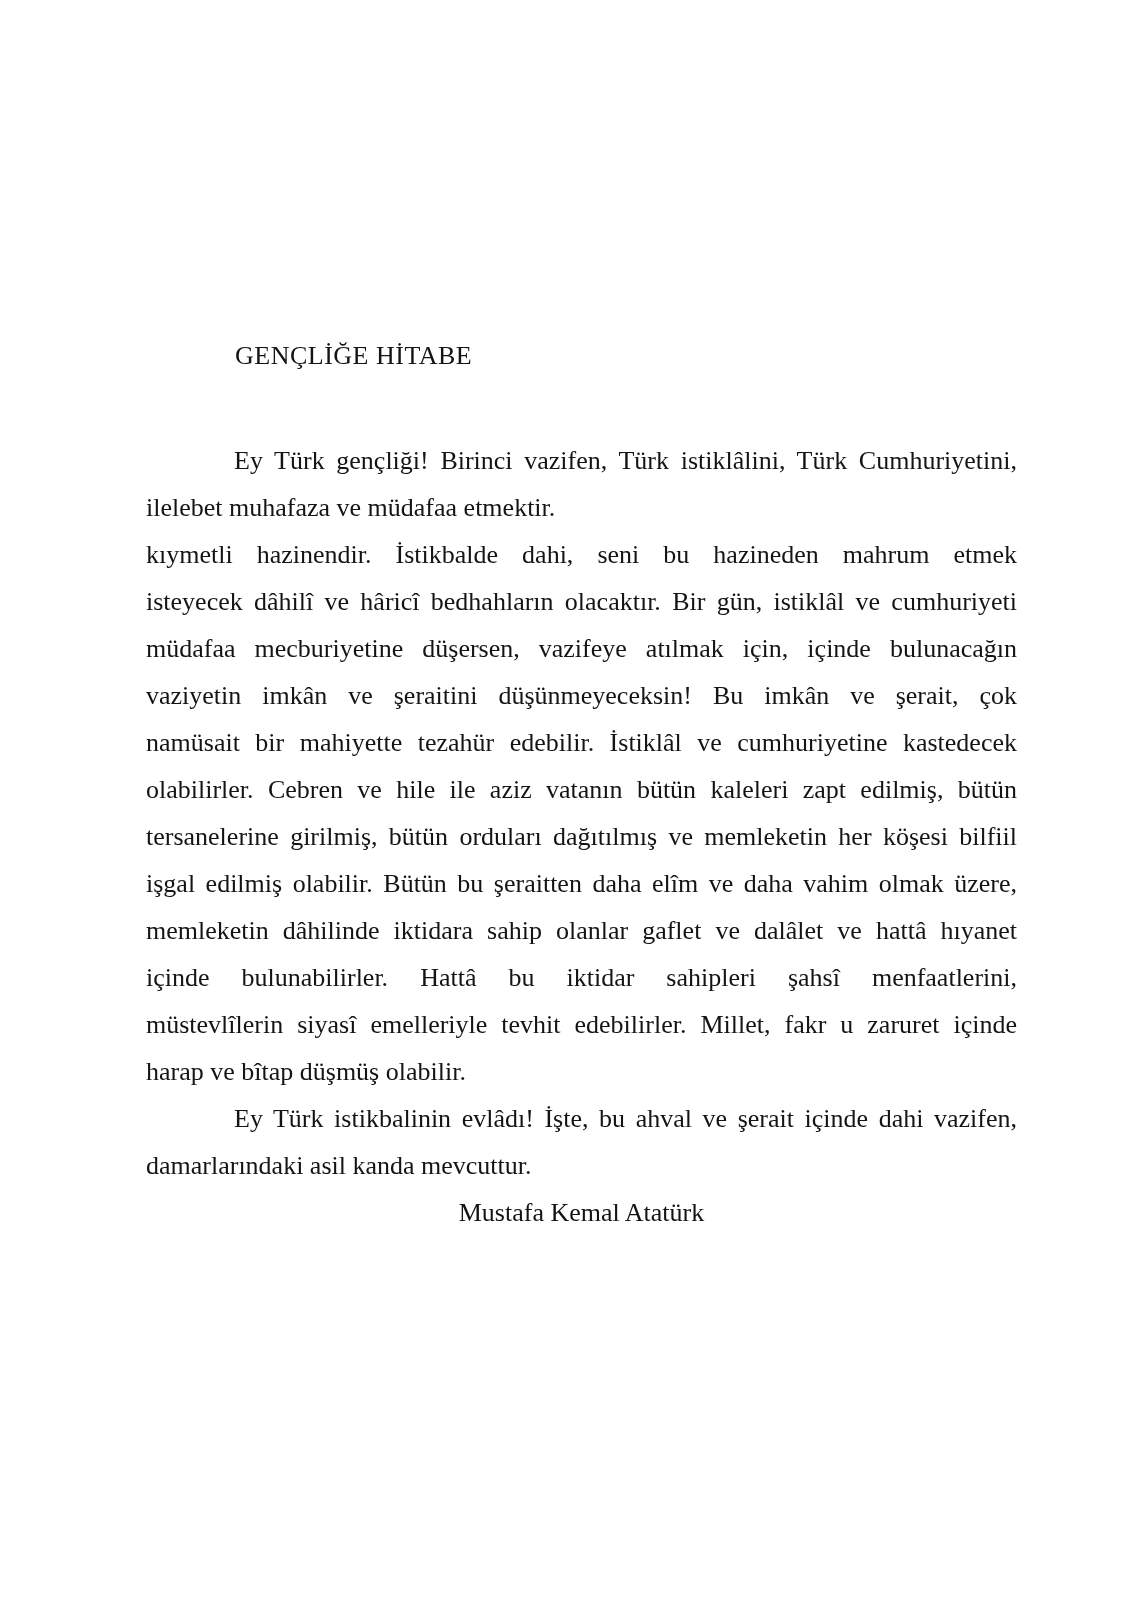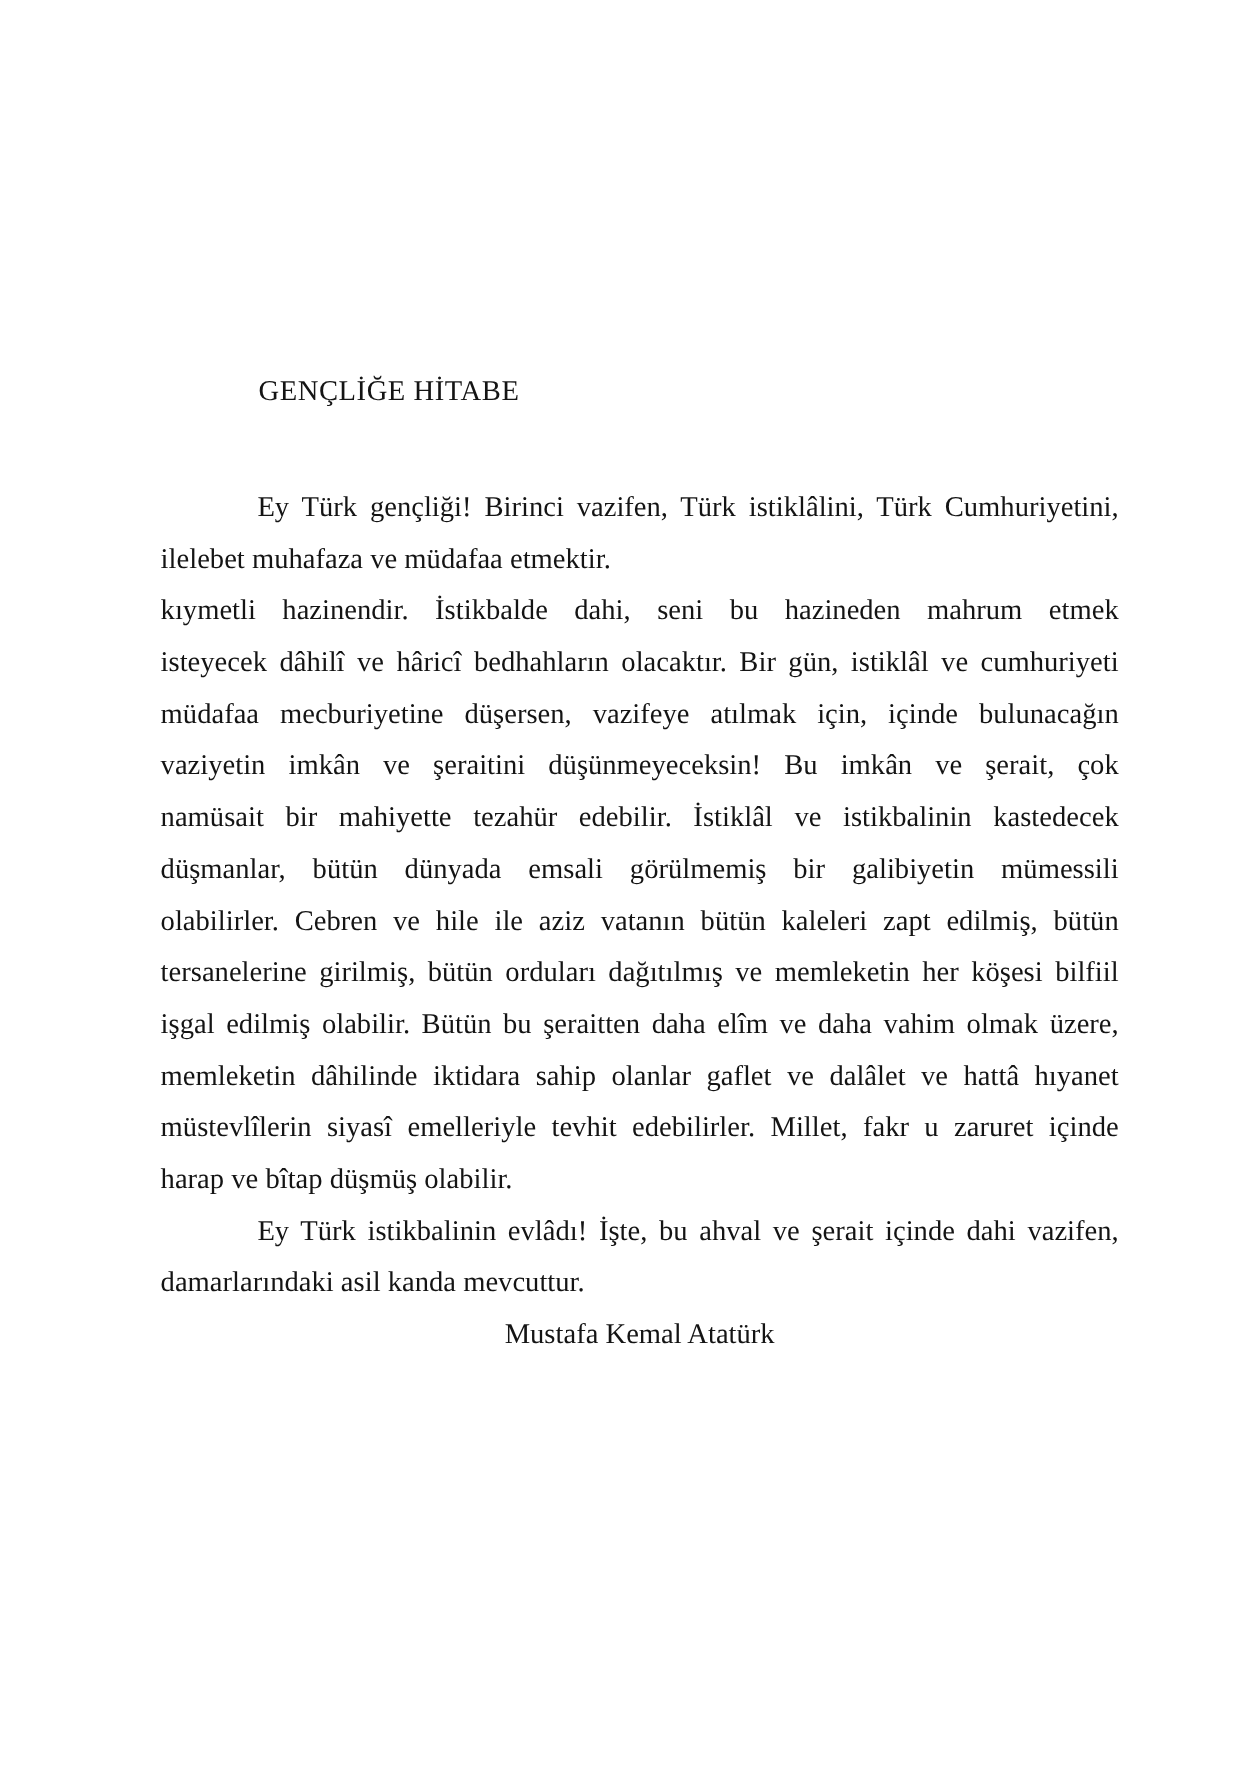--- a/index.html
+++ b/index.html
@@ -66,26 +66,26 @@
     <div>
         <div class="paragraph">
           <div class="line first">Ey Türk gençliği! Birinci vazifen, Türk istiklâlini, Türk Cumhuriyetini,</div>
           <div class="line last">ilelebet muhafaza ve müdafaa etmektir.</div>
         </div>
         <div class="paragraph">
           <div class="line">kıymetli hazinendir. İstikbalde dahi, seni bu hazineden mahrum etmek</div>
           <div class="line">isteyecek dâhilî ve hâricî bedhahların olacaktır. Bir gün, istiklâl ve cumhuriyeti</div>
           <div class="line">müdafaa mecburiyetine düşersen, vazifeye atılmak için, içinde bulunacağın</div>
           <div class="line">vaziyetin imkân ve şeraitini düşünmeyeceksin! Bu imkân ve şerait, çok</div>
-          <div class="line">namüsait bir mahiyette tezahür edebilir. İstiklâl ve istikbalinin kastedecek</div>
-          <div class="line">düşmanlar, bütün dünyada emsali görülmemiş bir galibiyetin mümessili</div>
+          <div class="line">namüsait bir mahiyette tezahür edebilir. İstiklâl ve cumhuriyetine kastedecek</div>
           <div class="line">olabilirler. Cebren ve hile ile aziz vatanın bütün kaleleri zapt edilmiş, bütün</div>
           <div class="line">tersanelerine girilmiş, bütün orduları dağıtılmış ve memleketin her köşesi bilfiil</div>
           <div class="line">işgal edilmiş olabilir. Bütün bu şeraitten daha elîm ve daha vahim olmak üzere,</div>
           <div class="line">memleketin dâhilinde iktidara sahip olanlar gaflet ve dalâlet ve hattâ hıyanet</div>
+          <div class="line">içinde bulunabilirler. Hattâ bu iktidar sahipleri şahsî menfaatlerini,</div>
           <div class="line">müstevlîlerin siyasî emelleriyle tevhit edebilirler. Millet, fakr u zaruret içinde</div>
           <div class="line last">harap ve bîtap düşmüş olabilir.</div>
         </div>
         <div class="paragraph">
           <div class="line first">Ey Türk istikbalinin evlâdı! İşte, bu ahval ve şerait içinde dahi vazifen,</div>
           <div class="line last">damarlarındaki asil kanda mevcuttur.</div>
         </div>
       </div>
     <div class="signature">Mustafa Kemal Atatürk</div>
   </div>

